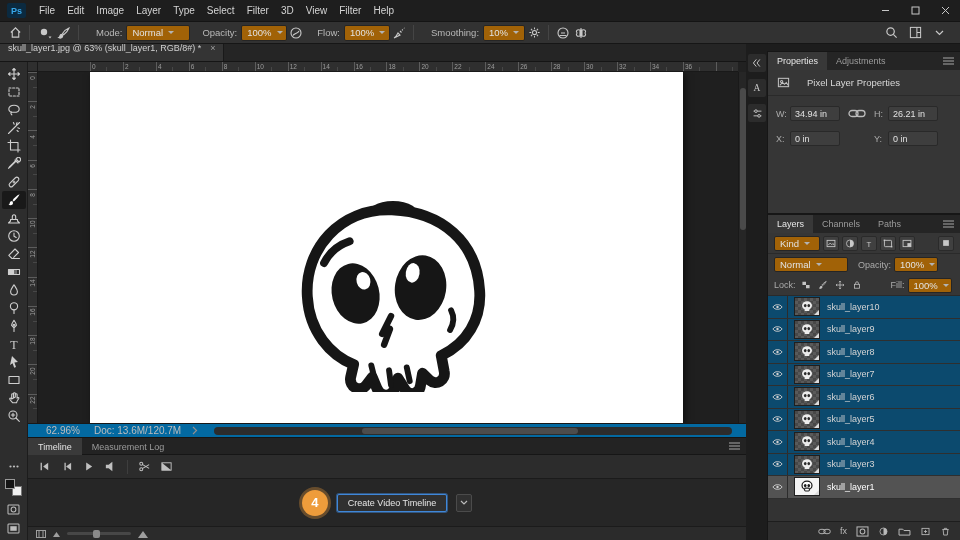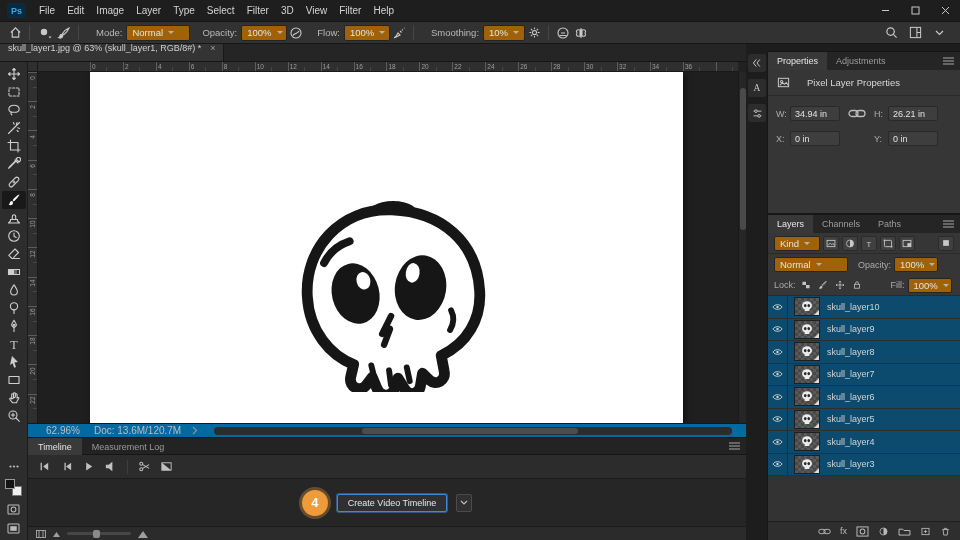--- a/index.html
+++ b/index.html
@@ -832,20 +832,38 @@
             <svg width="16" height="13" viewBox="0 0 18 14">
               <ellipse cx="9" cy="5.8" rx="5.6" ry="4.8" fill="#ececec"></ellipse>
               <rect x="6.3" y="8.8" width="5.4" height="3.4" rx="1" fill="#ececec"></rect>
               <ellipse cx="7" cy="6" rx="1.5" ry="1.9" fill="#2b2b2b"></ellipse>
               <ellipse cx="11" cy="6" rx="1.5" ry="1.9" fill="#2b2b2b"></ellipse>
             </svg>
             <i class="fold"></i>
           </span>
      <span class="lname">skull_layer3</span>
    </div>
+        <div class="layer-row selected">
+     <span class="eye-cell">
+            <svg width="11" height="8" viewBox="0 0 12 8" fill="none" stroke="currentColor" stroke-width="1">
+              <path d="M1 4c2.2-3.4 7.8-3.4 10 0-2.2 3.4-7.8 3.4-10 0z"></path>
+              <circle cx="6" cy="4" r="1.3" fill="currentColor" stroke="none"></circle>
+            </svg>
+          </span>
+     <span class="thumb light">
+            <svg width="16" height="13" viewBox="0 0 18 14">
+              <ellipse cx="9" cy="5.8" rx="5.6" ry="4.8" fill="#fff" stroke="#1c1c1c" stroke-width="1.4"></ellipse>
+              <rect x="6.3" y="8.8" width="5.4" height="3.2" rx="1" fill="#fff" stroke="#1c1c1c" stroke-width="1.2"></rect>
+              <ellipse cx="7" cy="6" rx="1.5" ry="1.9" fill="#1c1c1c"></ellipse>
+              <ellipse cx="11" cy="6" rx="1.5" ry="1.9" fill="#1c1c1c"></ellipse>
+            </svg>
+            <i class="fold"></i>
+          </span>
+     <span class="lname">skull_layer1</span>
+   </div>
       </div>
     <div class="layers-footer">
       <span class="f-btn">
           <svg width="13" height="9" viewBox="0 0 18 11" fill="none" stroke="currentColor" stroke-width="1.3">
             <rect x="1" y="2.5" width="9" height="6" rx="3"></rect>
             <rect x="8" y="2.5" width="9" height="6" rx="3"></rect>
           </svg>
         </span>
       <span class="fx-label">fx</span>
       <span class="f-btn">

